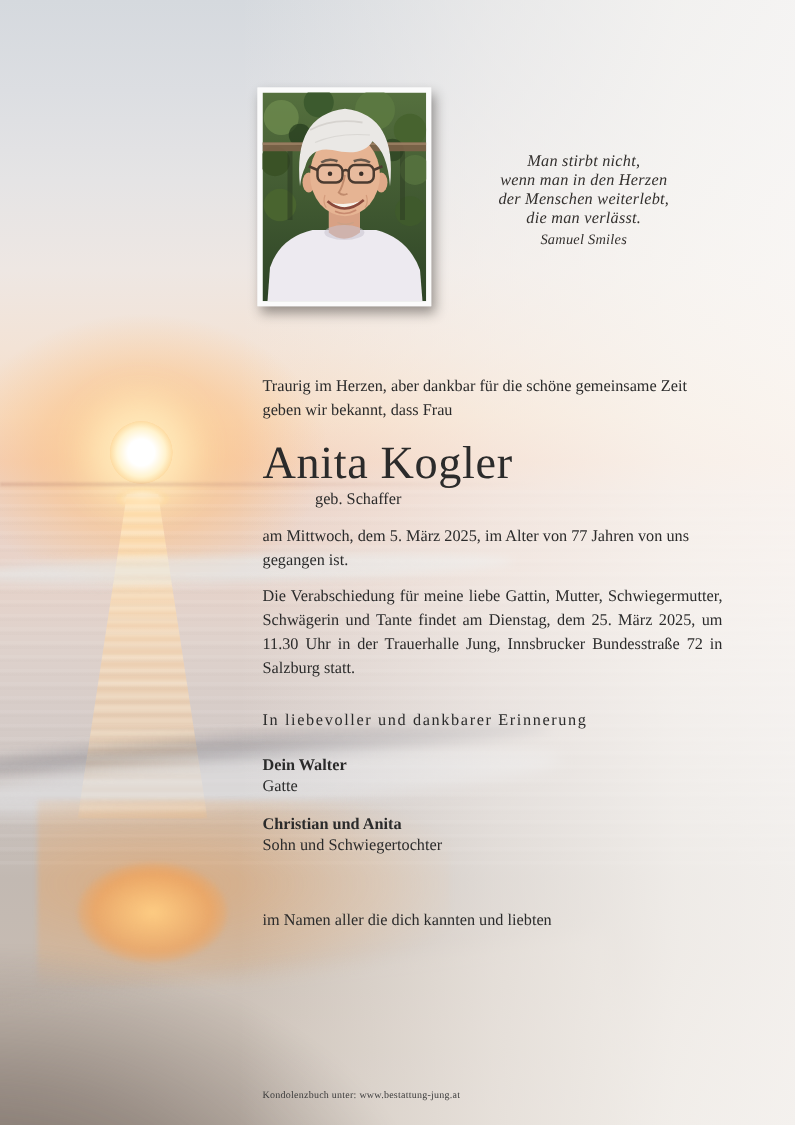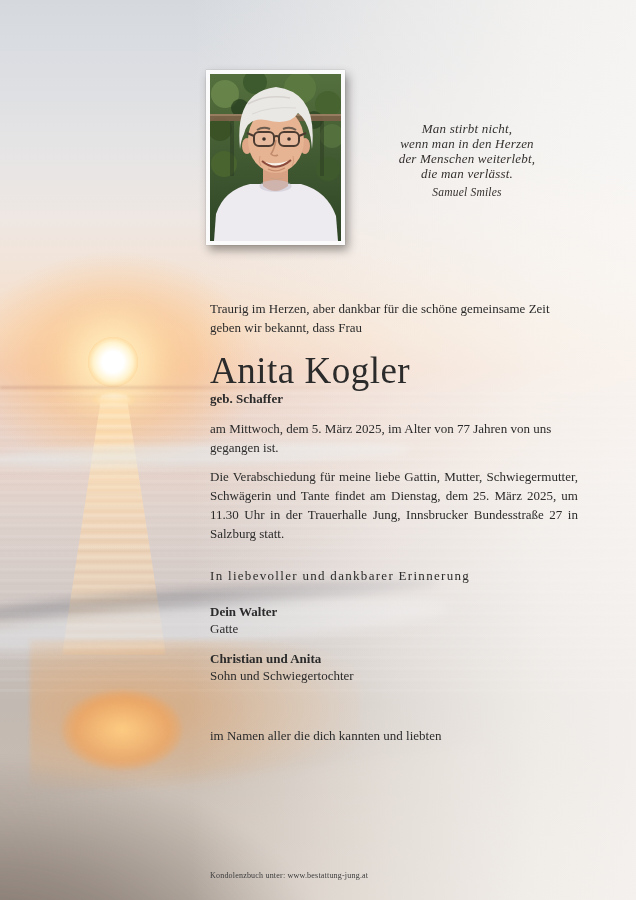--- a/index.html
+++ b/index.html
@@ -82,21 +82,21 @@
   .txt { position:absolute; }
   .line { white-space:nowrap; }
   .quote { left:356px; top:121px; width:222px; text-align:center;
     font-style:italic; font-size:13px; line-height:15px; color:#33302e;
     letter-spacing:.2px; }
   .quote-author { margin-top:4px; font-size:11.5px; }
   .col { left:210px; width:368px; font-size:13px; line-height:19px; }
   .intro { top:299px; }
   .name { top:351px; font-size:37px; line-height:40px; letter-spacing:.5px;
     white-space:nowrap; }
-  .maiden { top:391px; font-weight:bold; font-size:13px; line-height:15px; }
+  .maiden { top:391px; font-weight:normal; font-size:13px; line-height:15px;margin-left:42px; }
   .death { top:419px; }
   .farewell { top:467px; }
   .farewell .just { text-align:justify; text-align-last:justify; white-space:normal; }
   .remembrance { top:566px; letter-spacing:1.3px; white-space:nowrap; }
   .mourner { line-height:17px; }
   .mourner .m-name { font-weight:bold; }
   .mourner1 { top:603px; }
   .mourner2 { top:650px; }
   .closing { top:708px;margin-top:18px; }
   .footer { left:210px; top:871px; font-size:8px; letter-spacing:.2px; color:#3a3a3a; }
@@ -198,21 +198,21 @@
   <div class="txt col maiden">geb. Schaffer</div>
 
   <div class="txt col death">
     <div class="line">am Mittwoch, dem 5. März 2025, im Alter von 77 Jahren von uns</div>
     <div class="line">gegangen ist.</div>
   </div>
 
   <div class="txt col farewell">
     <div class="line just">Die Verabschiedung für meine liebe Gattin, Mutter, Schwiegermutter,</div>
     <div class="line just">Schwägerin und Tante findet am Dienstag, dem 25. März 2025, um</div>
-    <div class="line just">11.30 Uhr in der Trauerhalle Jung, Innsbrucker Bundesstraße 27 in</div>
+    <div class="line just">11.30 Uhr in der Trauerhalle Jung, Innsbrucker Bundesstraße 72 in</div>
     <div class="line">Salzburg statt.</div>
   </div>
 
   <div class="txt col mourner mourner1">
     <div class="m-name">Dein Walter</div>
     <div class="m-rel">Gatte</div>
   </div>
 
   <div class="txt col remembrance">In liebevoller und dankbarer Erinnerung</div>
 

